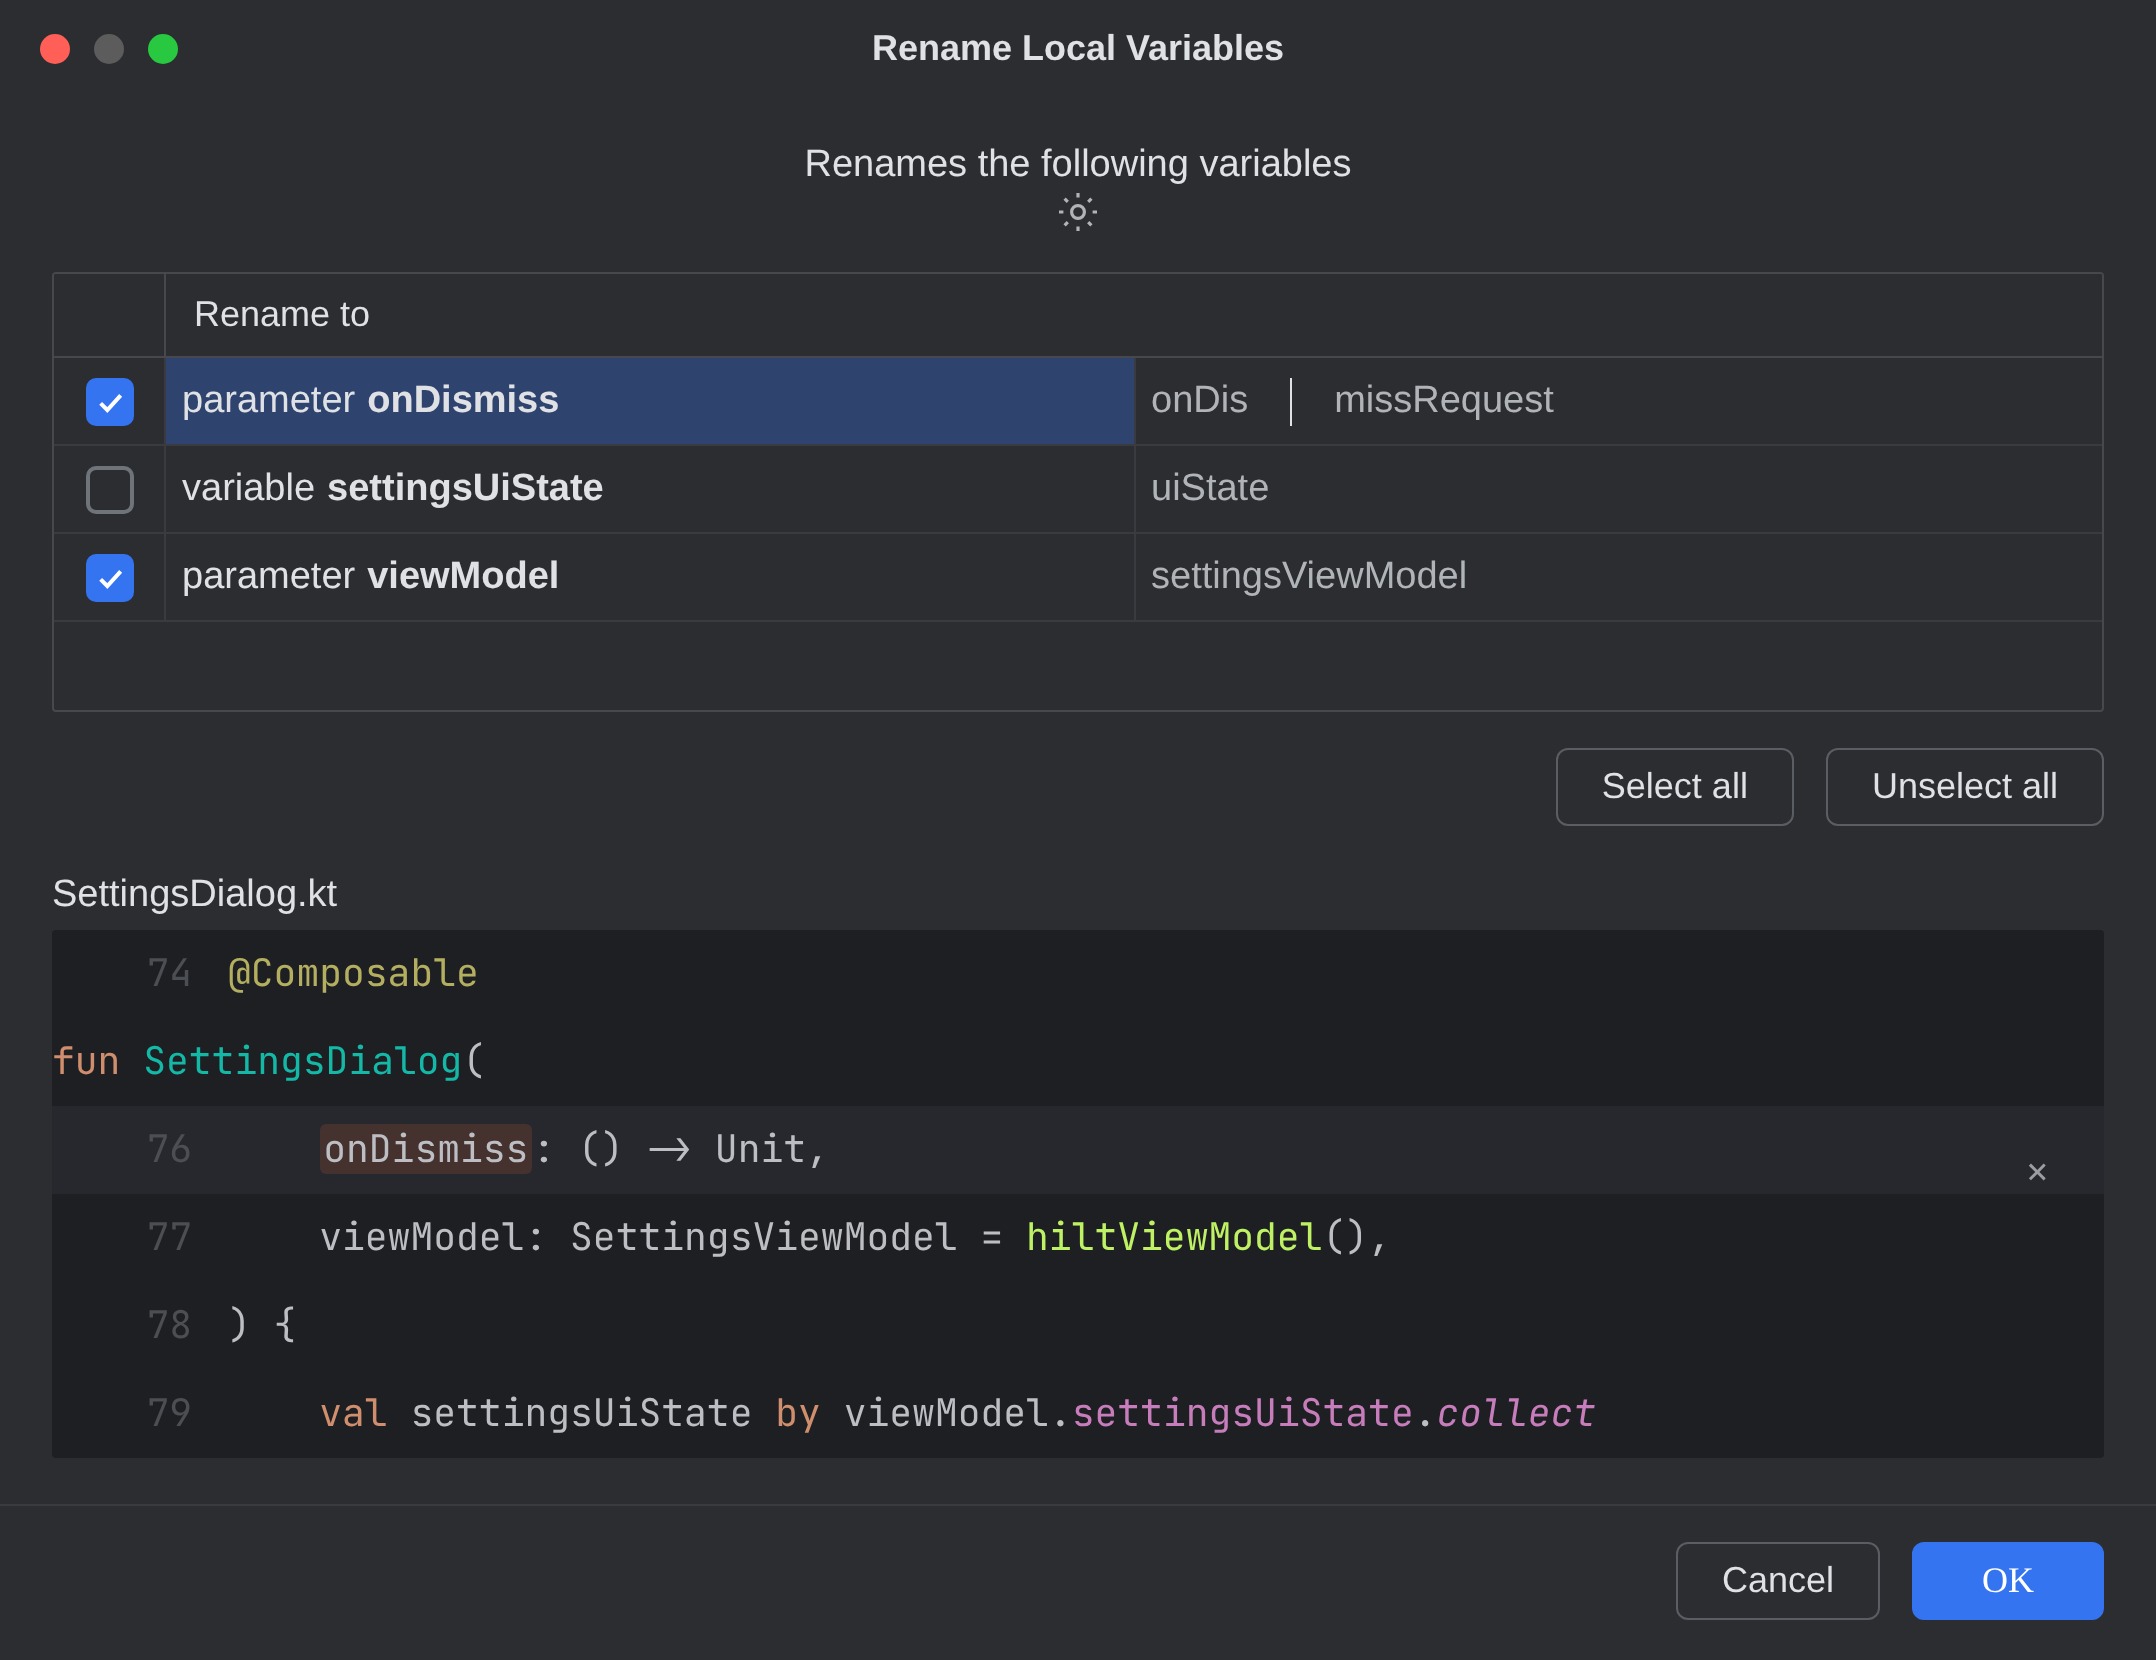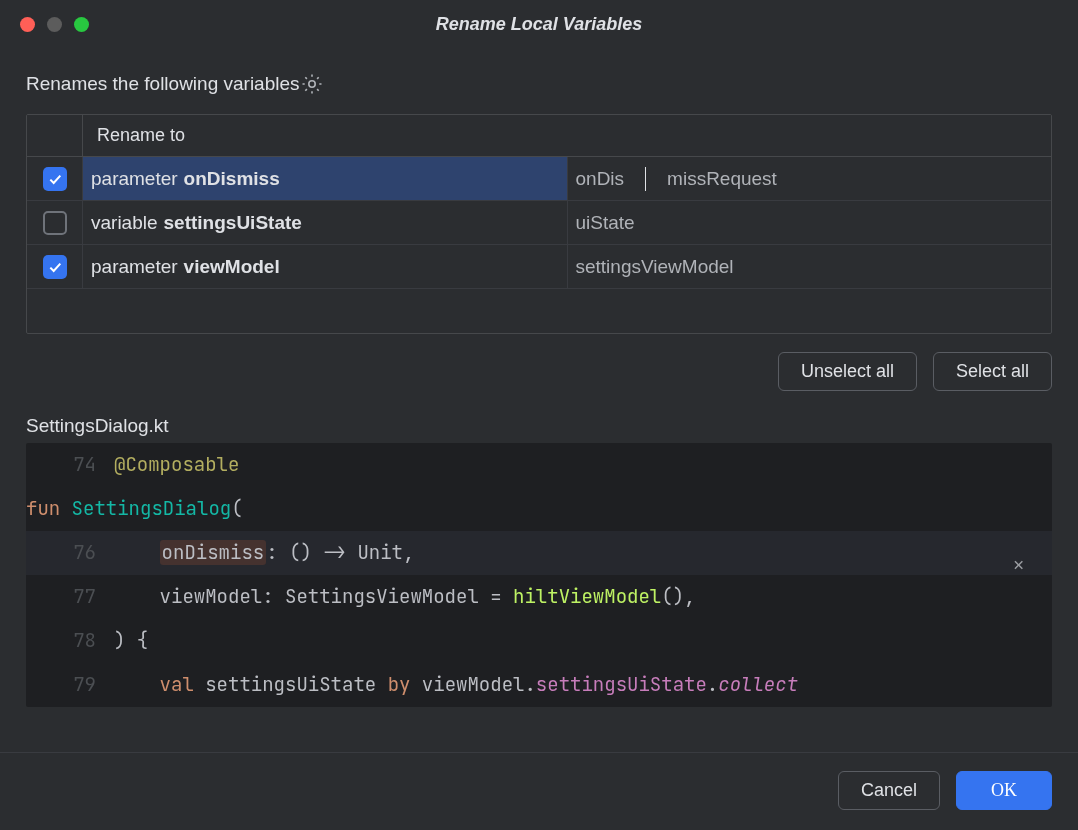--- a/index.html
+++ b/index.html
@@ -14,21 +14,20 @@
       font-family: -apple-system, BlinkMacSystemFont, "Segoe UI", sans-serif;
       color: #dfe1e5;
       overflow: hidden;
       border-radius: 12px;
     }
     .titlebar {
       height: 48px;
       display: flex;
       align-items: center;
       position: relative;
-      font-style: italic;
     }
     .traffic-lights {
       display: flex;
       gap: 12px;
       padding-left: 20px;
     }
     .traffic-light {
       width: 15px;
       height: 15px;
       border-radius: 50%;
@@ -42,22 +41,24 @@
       transform: translateX(-50%);
       font-size: 18px;
       font-weight: 600;
       color: #dfe1e5;
     }
     .content {
       padding: 24px 26px 20px 26px;
     }
     .header-row {
       display: flex;
+      justify-content: space-between;
       align-items: center;
       margin-bottom: 18px;
+      flex-direction: column;
     }
     .subtitle {
       font-size: 19px;
       color: #dfe1e5;
     }
     .gear-icon {
       width: 24px;
       height: 24px;
       color: #b0b3b8;
       cursor: pointer;
@@ -331,22 +332,22 @@
         <span class="var-kind">parameter</span>
         <span class="var-name">viewModel</span>
       </div>
       <div class="cell-rename">settingsViewModel</div>
     </div>
 
     <div class="empty-row"></div>
   </div>
 
   <div class="btn-row">
+    <button class="btn">Select all</button>
     <button class="btn">Unselect all</button>
-    <button class="btn">Select all</button>
   </div>
 
   <div class="filename">SettingsDialog.kt</div>
 
   <div class="editor">
     <div class="code-line">
       <div class="gutter">74</div>
       <div class="code"><span class="tok-ann">@Composable</span></div>
     </div>
     <div class="code-line">

